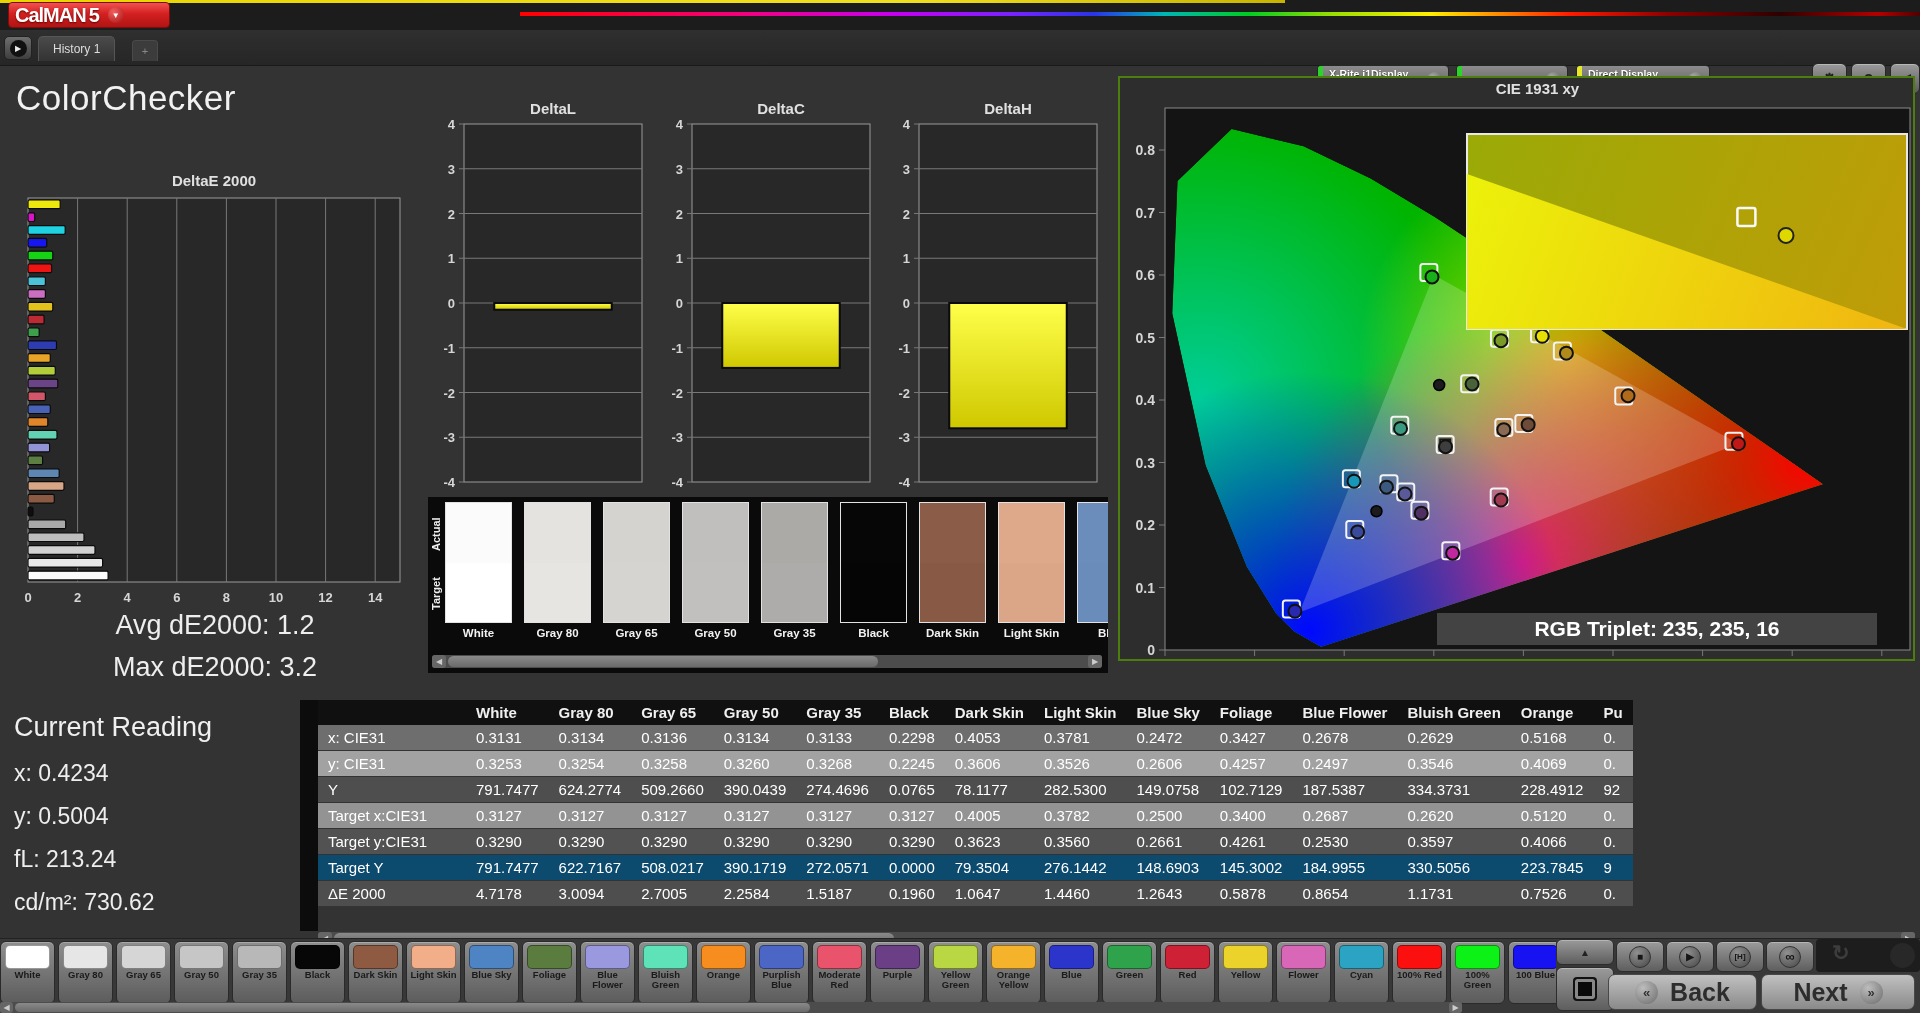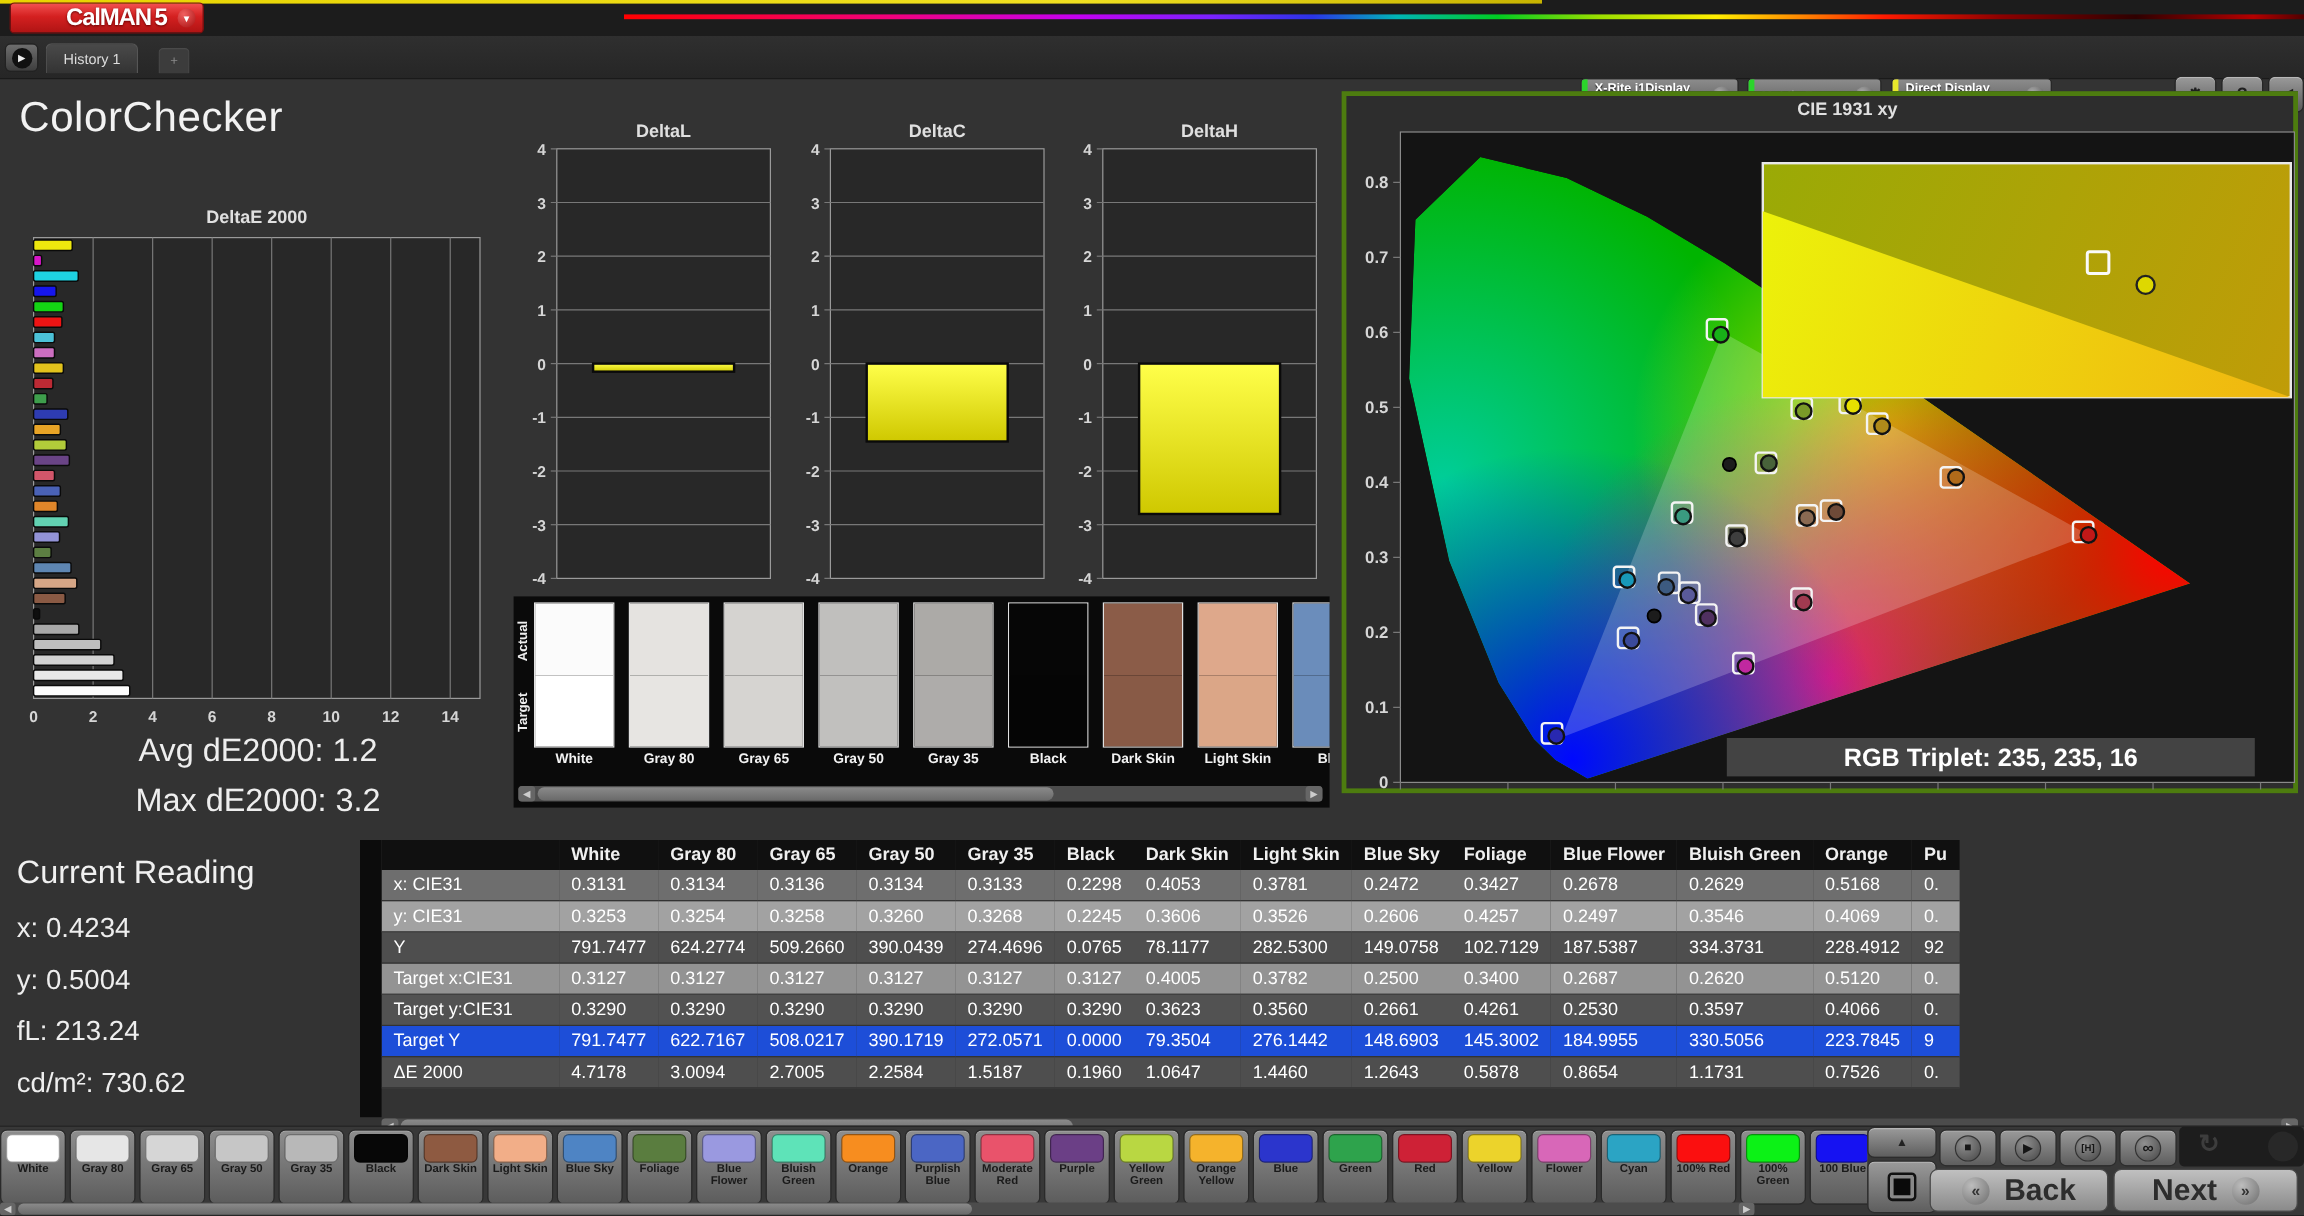--- a/index.html
+++ b/index.html
@@ -7,21 +7,21 @@
   .screen{position:relative;width:1920px;height:1013px;background:#333333;overflow:hidden;}
 
   
   .topbar{position:absolute;left:0;top:0;width:1920px;height:30px;background:#1c1c1c;}
   .yellowline{position:absolute;left:0;top:0;width:1285px;height:3px;background:linear-gradient(90deg,#e8d400,#f0e020 70%,#c8b400);}
   .rainbow{position:absolute;left:520px;top:12px;right:0;height:4px;
     background:linear-gradient(90deg,#ff0000 0%,#f2007e 16%,#c400f2 27%,#7a22ff 35%,#2a34e8 41%,#00b6b6 46%,#00cc22 52%,#9ade00 58%,#ffee00 65%,#ff8800 70%,#ff1a00 75%,#8c0000 82%,#2e0000 90%,#b40000 97%,#500000 100%);}
   .logo{position:absolute;left:8px;top:2px;width:162px;height:26px;border-radius:4px;
     background:linear-gradient(#f25050 0%,#d42020 45%,#b01414 100%);border:1px solid #7c0e0e;
     display:flex;align-items:center;padding:0 6px;gap:2px;cursor:pointer;}
-  .logo-name{color:#fff;font-size:20px;font-weight:700;letter-spacing:-1px;text-shadow:0 1px 2px #600;margin-left:40px;}
+  .logo-name{color:#fff;font-size:20px;font-weight:700;letter-spacing:-1px;text-shadow:0 1px 2px #600;}
   .logo-ver{color:#fff;font-size:20px;font-weight:700;margin-left:1px;text-shadow:0 1px 2px #600;}
   .logo-drop{margin-left:6px;width:16px;height:16px;border-radius:50%;background:radial-gradient(circle at 35% 30%,#f06060,#a81010);
     color:#fff;font-size:8px;display:flex;align-items:center;justify-content:center;}
 
   
   .tabbar{position:absolute;left:0;top:30px;width:1920px;height:36px;background:linear-gradient(#2f2f2f,#262626);border-bottom:1px solid #1a1a1a;}
   .nav-btn{position:absolute;left:4px;top:6px;width:28px;height:24px;border-radius:5px;background:linear-gradient(#6e6e6e,#3e3e3e);border:1px solid #222;display:flex;align-items:center;justify-content:center;}
   .nav-btn .circ{width:17px;height:17px;border-radius:50%;background:#111;color:#eee;font-size:8px;display:flex;align-items:center;justify-content:center;}
   .tab{position:absolute;left:38px;top:6px;height:25px;padding:0 14px;background:linear-gradient(#4a4a4a,#333);border:1px solid #565656;border-bottom:none;border-radius:5px 5px 0 0;color:#ddd;font-size:12px;display:flex;align-items:center;}
   .tab-plus{position:absolute;left:132px;top:10px;width:26px;height:21px;background:#3c3c3c;border:1px solid #4a4a4a;border-bottom:none;border-radius:4px 4px 0 0;color:#8a8a8a;font-size:11px;display:flex;align-items:center;justify-content:center;}
@@ -54,31 +54,31 @@
   .cmp-top{height:60px;}
   .cmp-bot{height:59px;}
   .cmp-label{margin-top:4px;text-align:center;color:#f2f2f2;font-size:11.5px;font-weight:700;white-space:nowrap;}
 
   
   .sb{position:absolute;background:#4c4c4c;border-radius:3px;}
   .sb-thumb{position:absolute;top:1px;bottom:1px;background:linear-gradient(#8a8a8a,#6a6a6a);border-radius:6px;}
   .sb-arr{position:absolute;top:0;bottom:0;width:14px;background:#666;color:#ccc;font-size:8px;display:flex;align-items:center;justify-content:center;border-radius:3px;}
 
   
-  .cie-panel{position:absolute;left:1118px;top:76px;width:797px;height:585px;background:#2d2d2d;border:4px solid #4d7c0f;}
+  .cie-panel{position:absolute;left:1118px;top:76px;width:797px;height:585px;background:#2d2d2d;border:2px solid #4d7c0f;}
 
   
   .tbl-gutter{position:absolute;left:300px;top:700px;width:18px;height:231px;background:#0c0c0c;}
   .tbl-wrap{position:absolute;left:318px;top:700px;width:1602px;height:231px;overflow:hidden;}
   table{border-collapse:collapse;}
   th,td{padding:4px 10px;white-space:nowrap;font-size:15px;color:#fff;text-align:left;}
   th{background:#101010;color:#f0f0f0;font-weight:700;height:20px;}
   td.rowlab{min-width:148px;}
   tr.r0 td{background:#6e6e6e;} tr.r1 td{background:#a2a2a2;} tr.r2 td{background:#4e4e4e;}
-  tr.r3 td{background:#939393;} tr.r4 td{background:#525252;} tr.r5 td{background:#1d4ed8;}
+  tr.r3 td{background:#939393;} tr.r4 td{background:#525252;} tr.r5 td{background:#0c4a6e;}
   tr.r6 td{background:#4e4e4e;}
   tr td{border-bottom:1px solid #333;}
 
   
   .bottombar{position:absolute;left:0;top:938px;width:1920px;height:75px;background:#383838;border-top:1px solid #222;}
   .bsw-row{position:absolute;left:0;top:2px;width:1556px;height:66px;overflow:hidden;display:flex;}
   .bsw{flex:0 0 55px;width:55px;height:63px;margin-right:3px;border-radius:6px;background:linear-gradient(#8e8e8e,#5c5c5c);border:1px solid #2a2a2a;box-shadow:inset 0 1px 0 rgba(255,255,255,.25);cursor:pointer;}
   .bsw-chip{width:45px;height:24px;margin:3px auto 0;border-radius:5px;border:1px solid rgba(0,0,0,.4);}
   .bsw-label{margin-top:1px;text-align:center;color:#1a1a1a;font-size:9.5px;font-weight:700;line-height:1.08;}
   .btn-gray{background:linear-gradient(#9a9a9a,#5e5e5e);border:1px solid #2c2c2c;border-radius:6px;box-shadow:inset 0 1px 0 rgba(255,255,255,.28);}

